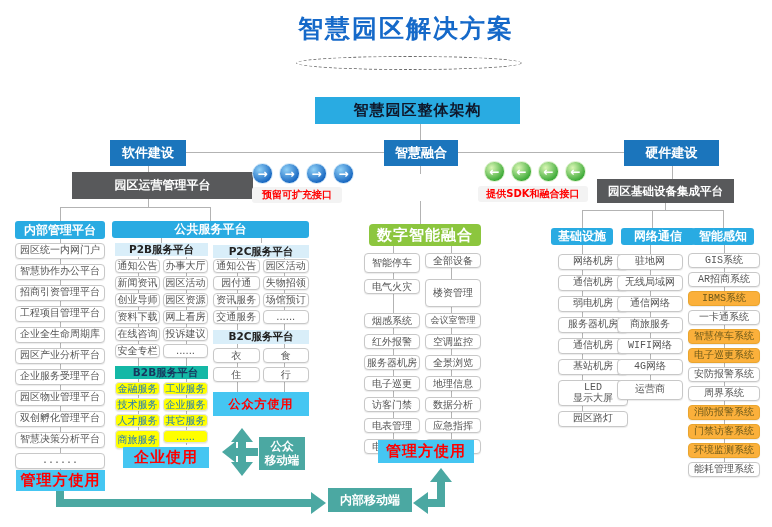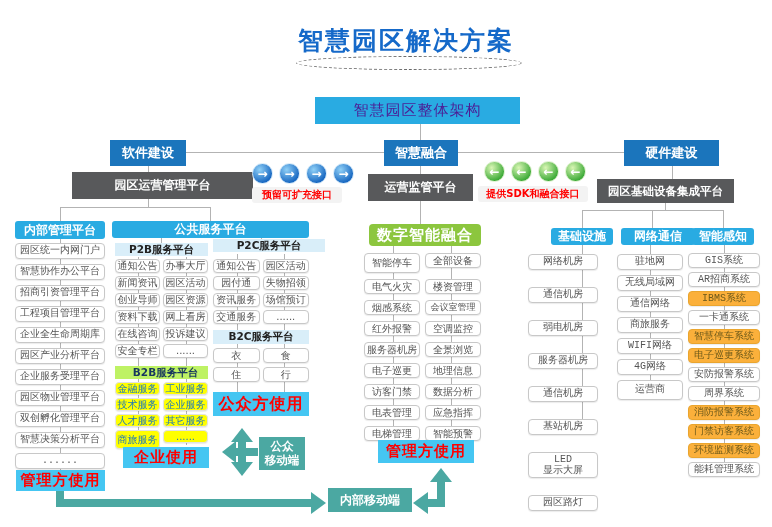--- a/index.html
+++ b/index.html
@@ -1,26 +1,26 @@
 <!DOCTYPE html>
 <html><head>
 <meta charset="utf-8">
 <style>
   html,body{margin:0;padding:0;background:#fff;font-family:"DejaVu Sans","Liberation Sans",sans-serif;}
   .canvas{position:relative;width:772px;height:527px;background:#fff;overflow:hidden;}
   .box{position:absolute;box-sizing:border-box;display:flex;align-items:center;justify-content:center;text-align:center;z-index:2;}
   .title{position:absolute;font-size:25px;font-weight:bold;color:#1569c9;letter-spacing:2px;z-index:2;}
   .oval{position:absolute;border:1px dashed #666;border-radius:50%;z-index:2;}
-  .root-box{background:#29abe2;color:#4c1d95;font-weight:normal;font-size:15px;letter-spacing:1px;}
+  .root-box{background:#29abe2;color:#0f172a;font-weight:bold;font-size:15px;letter-spacing:1px;}
   .blue-box{background:#1b75bc;color:#fff;font-weight:bold;font-size:13px;}
   .gray-box{background:#58595b;color:#fff;font-weight:bold;font-size:12px;}
   .cyan-head{background:#29abe2;color:#fff;font-weight:bold;font-size:12px;border-radius:3px;}
   .green-head{background:#8cc63e;color:#fff;font-weight:bold;font-size:15px;border-radius:4px;letter-spacing:1px;}
   .sub-head{background:#d9eef9;color:#222;font-weight:bold;font-size:10.5px;}
-  .sub-head.yellow{background:#bef264;color:#17375e;padding-left:8px;}
+  .sub-head.yellow{background:#14b8a6;color:#17375e;padding-left:8px;}
   .usage{background:#45c6f2;color:#ff0000;font-weight:bold;font-size:15px;font-family:"DejaVu Serif","Liberation Serif",serif;letter-spacing:1px;}
   .teal-box{background:#4ba8a2;color:#fff;font-weight:bold;font-size:12px;white-space:pre-line;line-height:1.2;}
   .note{background:#f3f3f3;color:#ff0000;font-weight:bold;font-size:10px;border-radius:3px;}
   .list{position:absolute;display:flex;flex-direction:column;z-index:2;font-family:Liberation Mono, monospace;}
   .grid2{position:absolute;display:grid;grid-template-columns:1fr 1fr;z-index:2;}
   .item{background:#fff;border:1px solid #c8c8c8;border-radius:4px;color:#555;font-size:10px;
         display:flex;align-items:center;justify-content:center;text-align:center;
         box-shadow:0 1px 1px rgba(0,0,0,.08);white-space:pre-line;line-height:1.15;box-sizing:border-box;}
   .item.yellow{background:#ffff00;color:#1b75bc;border-color:#e2e2e2;}
   .item.orange{background:#fbb03b;color:#6e5a1a;border-color:#eaa52e;}
@@ -80,31 +80,30 @@
       <line x1="242" y1="452" x2="242" y2="441"></line>
       <polygon points="231,442 253,442 242,428" stroke="none"></polygon>
       <line x1="242" y1="452" x2="235" y2="452"></line>
       <polygon points="236,441 236,463 222,452" stroke="none"></polygon>
       <line x1="242" y1="452" x2="242" y2="463"></line>
       <polygon points="231,462 253,462 242,476" stroke="none"></polygon>
       <line x1="242" y1="452" x2="258" y2="452"></line>
     </g>
   </svg>
 
-  <div class="title" style="left:298px;top:24px">智慧园区解决方案</div>
+  <div class="title" style="left:298px;top:12px">智慧园区解决方案</div>
   <div class="oval" style="left:296px;top:56px;width:224px;height:12px"></div>
 
   <div class="box root-box" style="left:315px;top:97px;width:205px;height:27px">智慧园区整体架构</div>
 
   <div class="box blue-box" style="left:110px;top:140px;width:76px;height:26px">软件建设</div>
   <div class="box blue-box" style="left:384px;top:140px;width:74px;height:26px">智慧融合</div>
   <div class="box blue-box" style="left:624px;top:140px;width:95px;height:26px">硬件建设</div>
 
   <div class="box gray-box" style="left:72px;top:172px;width:181px;height:27px">园区运营管理平台</div>
-  <div class="box gray-box" style="left:368px;top:174px;width:105px;height:27px">运营监管平台</div>
   <div class="box gray-box" style="left:597px;top:179px;width:137px;height:24px;font-size:11.5px">园区基础设备集成平台</div>
 
   <div class="icons" style="left:252px;top:163px">
     <span class="ico blue">→</span>
     <span class="ico blue">→</span>
     <span class="ico blue">→</span>
     <span class="ico blue">→</span>
   </div>
   <div class="box note" style="left:252px;top:187px;width:90px;height:16px">预留可扩充接口</div>
   <div class="icons" style="left:484px;top:161px">
@@ -159,64 +158,64 @@
     <div class="item yellow" style="height:13px">工业服务</div>
     <div class="item yellow" style="height:13px">技术服务</div>
     <div class="item yellow" style="height:13px">企业服务</div>
     <div class="item yellow" style="height:13px">人才服务</div>
     <div class="item yellow" style="height:13px">其它服务</div>
     <div class="item yellow" style="height:19px">商旅服务</div>
     <div class="item yellow" style="height:13px">......</div>
   </div>
   <div class="box usage" style="left:123px;top:447px;width:86px;height:21px">企业使用</div>
 
-  <div class="box sub-head" style="left:213px;top:239px;width:112px;height:13px">P2C服务平台</div>
+  <div class="box sub-head" style="left:213px;top:245px;width:96px;height:13px">P2C服务平台</div>
   <div class="grid2" style="left:213px;top:259px;width:96px;gap:3px 3px">
     <div class="item" style="height:14px">通知公告</div>
     <div class="item" style="height:14px">园区活动</div>
     <div class="item" style="height:14px">园付通</div>
     <div class="item" style="height:14px">失物招领</div>
     <div class="item" style="height:14px">资讯服务</div>
     <div class="item" style="height:14px">场馆预订</div>
     <div class="item" style="height:14px">交通服务</div>
     <div class="item" style="height:14px">......</div>
   </div>
 
   <div class="box sub-head" style="left:213px;top:330px;width:96px;height:14px">B2C服务平台</div>
   <div class="grid2" style="left:213px;top:348px;width:96px;gap:4px 3px">
     <div class="item" style="height:15px">衣</div>
     <div class="item" style="height:15px">食</div>
     <div class="item" style="height:15px">住</div>
     <div class="item" style="height:15px">行</div>
   </div>
-  <div class="box usage" style="left:213px;top:392px;width:96px;height:24px;font-size:16px">公众方使用</div>
+  <div class="box usage" style="left:213px;top:392px;width:96px;height:24px;font-size:12px">公众方使用</div>
 
   <div class="grid2" style="left:364px;top:253px;width:117px;gap:6px 5px">
     <div class="item" style="height:20px">智能停车</div>
     <div class="item" style="height:15px">全部设备</div>
     <div class="item" style="height:15px">电气火灾</div>
-    <div class="item" style="height:15px">楼资管理</div>
+    <div class="item" style="height:28px">楼资管理</div>
     <div class="item" style="height:15px">烟感系统</div>
     <div class="item" style="height:15px;font-size:9px">会议室管理</div>
     <div class="item" style="height:15px">红外报警</div>
     <div class="item" style="height:15px">空调监控</div>
     <div class="item" style="height:15px">服务器机房</div>
     <div class="item" style="height:15px">全景浏览</div>
     <div class="item" style="height:15px">电子巡更</div>
     <div class="item" style="height:15px">地理信息</div>
     <div class="item" style="height:15px">访客门禁</div>
     <div class="item" style="height:15px">数据分析</div>
     <div class="item" style="height:15px">电表管理</div>
     <div class="item" style="height:15px">应急指挥</div>
     <div class="item" style="height:15px">电梯管理</div>
     <div class="item" style="height:15px">智能预警</div>
   </div>
   <div class="box usage" style="left:378px;top:440px;width:96px;height:23px">管理方使用</div>
 
-  <div class="list" style="left:528px;top:254px;width:70px;gap:17px">
+  <div class="list" style="left:558px;top:254px;width:70px;gap:5px">
     <div class="item" style="height:16px">网络机房</div>
     <div class="item" style="height:16px">通信机房</div>
     <div class="item" style="height:16px">弱电机房</div>
     <div class="item" style="height:16px">服务器机房</div>
     <div class="item" style="height:16px">通信机房</div>
     <div class="item" style="height:16px">基站机房</div>
     <div class="item" style="height:26px">LED
 显示大屏</div>
     <div class="item" style="height:16px">园区路灯</div>
   </div>

